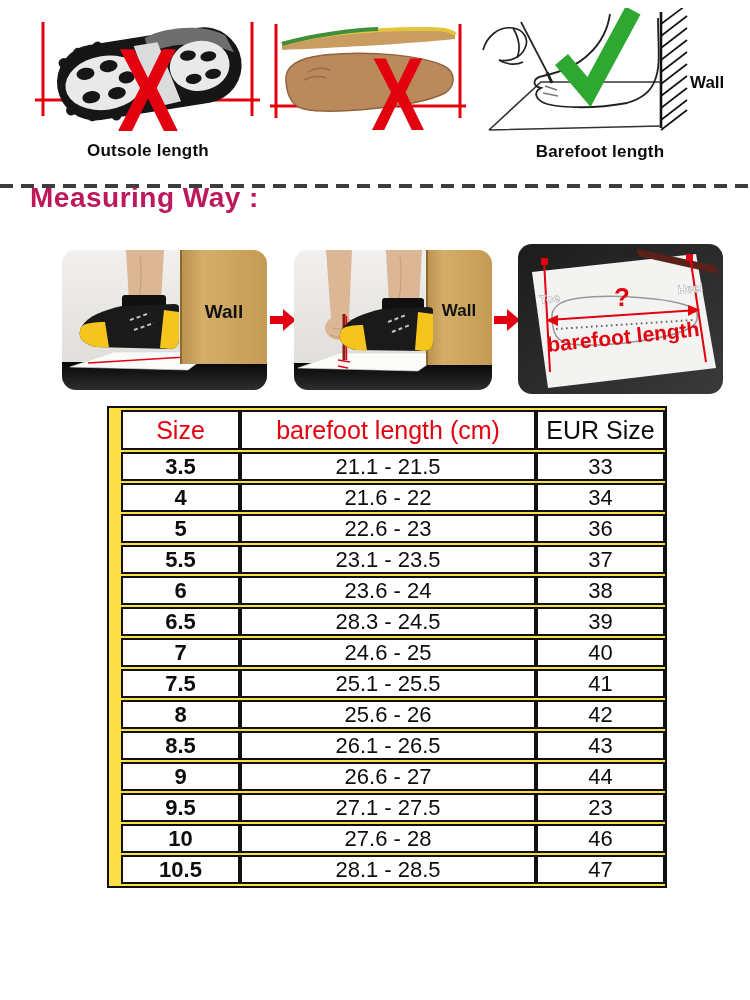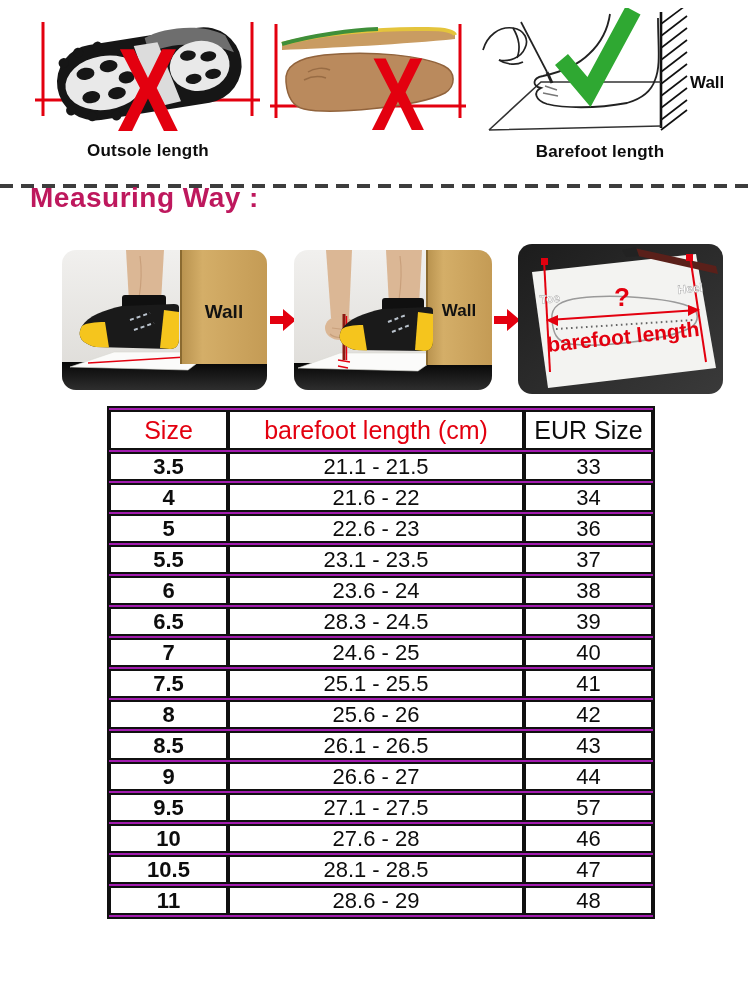--- a/index.html
+++ b/index.html
@@ -26,21 +26,21 @@
   .photo svg { display:block; }
   #photo-1 { left:62px;  top:250px; width:205px; height:140px; }
   #photo-2 { left:294px; top:250px; width:198px; height:140px; }
   #photo-3 { left:518px; top:244px; width:205px; height:150px; }
   .step-arrow { position:absolute; width:26px; height:24px; }
   #arrow-1 { left:270px; top:308px; }
   #arrow-2 { left:494px; top:308px; }
 
   
   .size-table { position:absolute; left:107px; top:406px; border-collapse:separate; border-spacing:0 2px;
-    border:2px solid #101010; background:#a21caf; }
+    border:2px solid #101010; background:#fde047;padding-left:12px; }
   .size-table th, .size-table td { border:2px solid #101010; text-align:center; vertical-align:middle; padding:0; background:#fff; }
   .size-table th { height:36px; font-size:25px; font-weight:400; line-height:36px; }
   .size-table td { height:25px; font-size:22px; line-height:25px; color:#0d0d0d;text-align:center; }
   .size-table .c0 { width:119px; }
   .size-table .c1 { width:296px; }
   .size-table .c2 { width:129px; }
   .size-table td.c0 { font-weight:bold; }
   .size-table th.hdr-red { color:#e3000f; }
   .size-table th.hdr-black { color:#0d0d0d; }
 </style>
@@ -349,33 +349,28 @@
           <td class="c2">43</td>
         </tr>
         <tr>
           <td class="c0">9</td>
           <td class="c1">26.6 - 27</td>
           <td class="c2">44</td>
         </tr>
         <tr>
           <td class="c0">9.5</td>
           <td class="c1">27.1 - 27.5</td>
-          <td class="c2">57</td>
+          <td class="c2">23</td>
         </tr>
         <tr>
           <td class="c0">10</td>
           <td class="c1">27.6 - 28</td>
           <td class="c2">46</td>
         </tr>
         <tr>
           <td class="c0">10.5</td>
           <td class="c1">28.1 - 28.5</td>
           <td class="c2">47</td>
         </tr>
-        <tr>
-          <td class="c0">11</td>
-          <td class="c1">28.6 - 29</td>
-          <td class="c2">48</td>
-        </tr>
       </tbody>
   </table>
 
 </div>
 
 </body></html>

